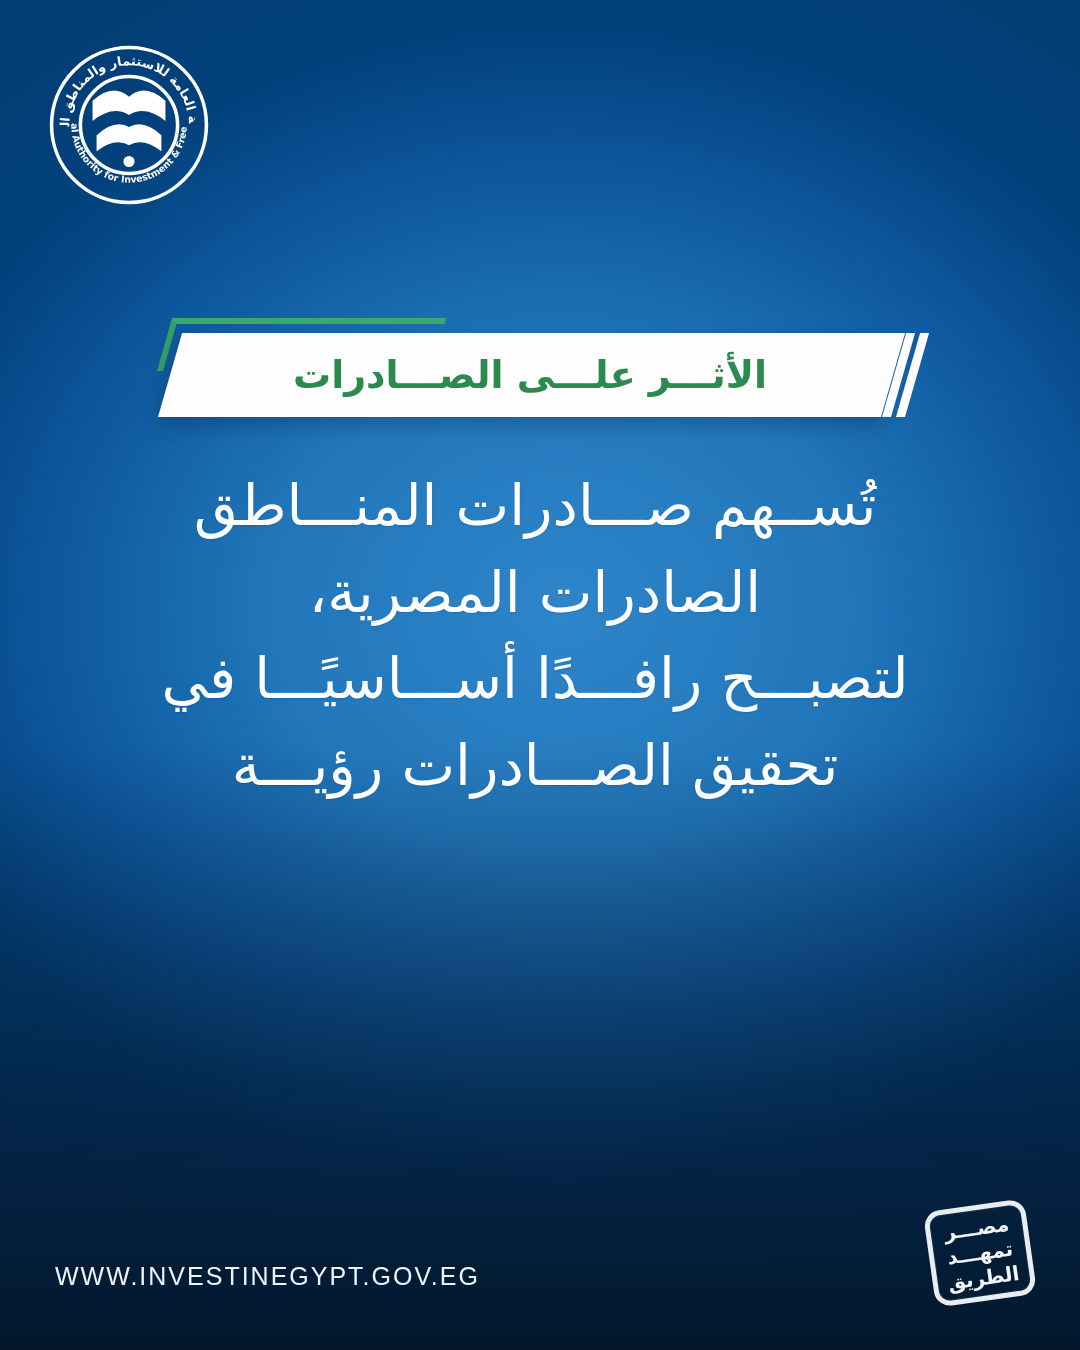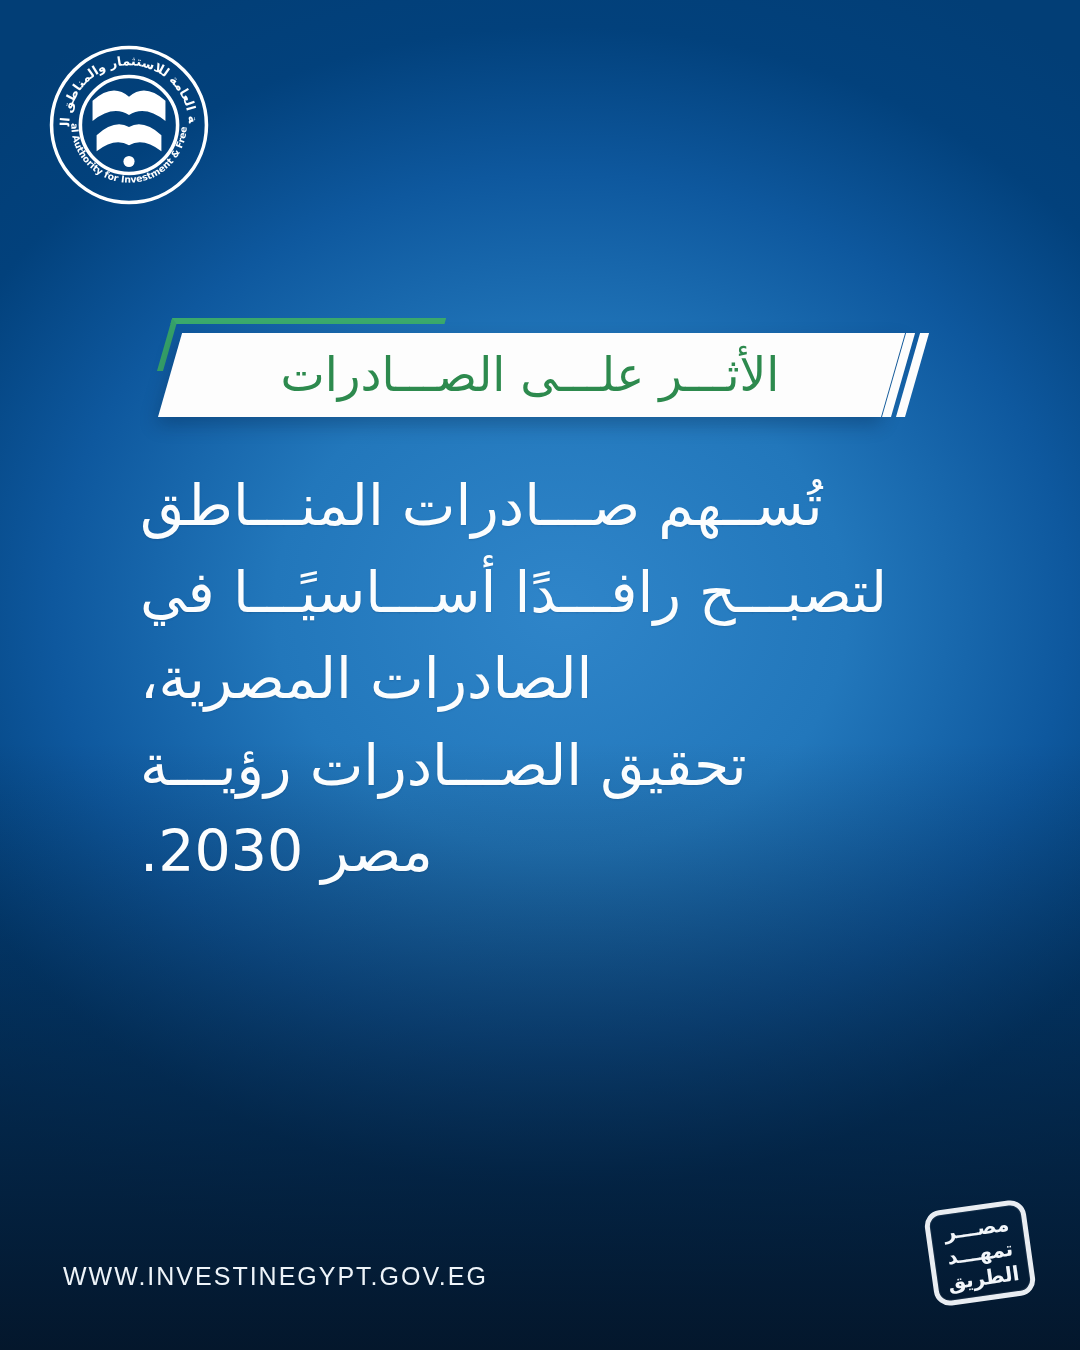--- a/index.html
+++ b/index.html
@@ -33,35 +33,35 @@
   }
   .banner-stripe{
     position:absolute; top:333px; width:9px; height:84px; background:#fdfdfd;
     transform:skewX(-16deg); transform-origin:0 100%;
   }
   .stripe-1{ left:882px; }
   .stripe-2{ left:896px; }
   .banner-title{
     position:absolute; left:160px; top:333px; width:740px; height:84px;
     line-height:84px; text-align:center; direction:rtl;
-    font-size:47px; font-weight:normal; color:#2d8a4e;
+    font-size:38px; font-weight:bold; color:#2d8a4e;
   }
 
   
   .body-text{
     position:absolute; right:150px; top:462px; width:790px;
-    direction:rtl; text-align:left;
+    direction:rtl; text-align:center;
     color:#fbfdfe; font-size:57px; line-height:86.5px;
     text-shadow:0 1px 2px rgba(0,30,60,.15);
   }
   .body-text .pct{ font-weight:bold; font-size:1.04em; }
 
   
   .site-url{
-    position:absolute; left:63px; top:1262px;
+    position:absolute; left:55px; top:1262px;
     font-family:"Liberation Sans", sans-serif;
     font-size:25px; letter-spacing:2px; color:#eef4f9;
   }
   .stamp{
     position:absolute; left:929px; top:1205px; width:102px; height:96px;
     transform:rotate(-8deg);
     border:5px solid rgba(242,246,250,.96); border-radius:16px;
     display:flex; flex-direction:column; justify-content:center;
     direction:rtl; text-align:center;
     color:#f2f6fa; font-size:20px; font-weight:bold; line-height:25px;
@@ -94,24 +94,23 @@
   </svg>
 
   <div class="banner-accent"></div>
   <div class="banner-bg"></div>
   <div class="banner-stripe stripe-1"></div>
   <div class="banner-stripe stripe-2"></div>
   <h1 class="banner-title">الأثـــر علـــى الصـــادرات</h1>
 
   <div class="body-text">
     <div>تُســهم صـــادرات المنـــاطق</div>
+    <div>الصادرات المصرية،</div>
     <div>لتصبـــح رافـــدًا أســـاسيًـــا في</div>
-    <div>الصادرات المصرية،</div>
     <div>تحقيق الصـــادرات رؤيـــة</div>
-    <div>مصر 2030.</div>
   </div>
 
   <div class="site-url">WWW.INVESTINEGYPT.GOV.EG</div>
 
   <div class="stamp">
     <div>مصـــر</div>
     <div>تمهـــد</div>
     <div>الطريق</div>
   </div>
 

